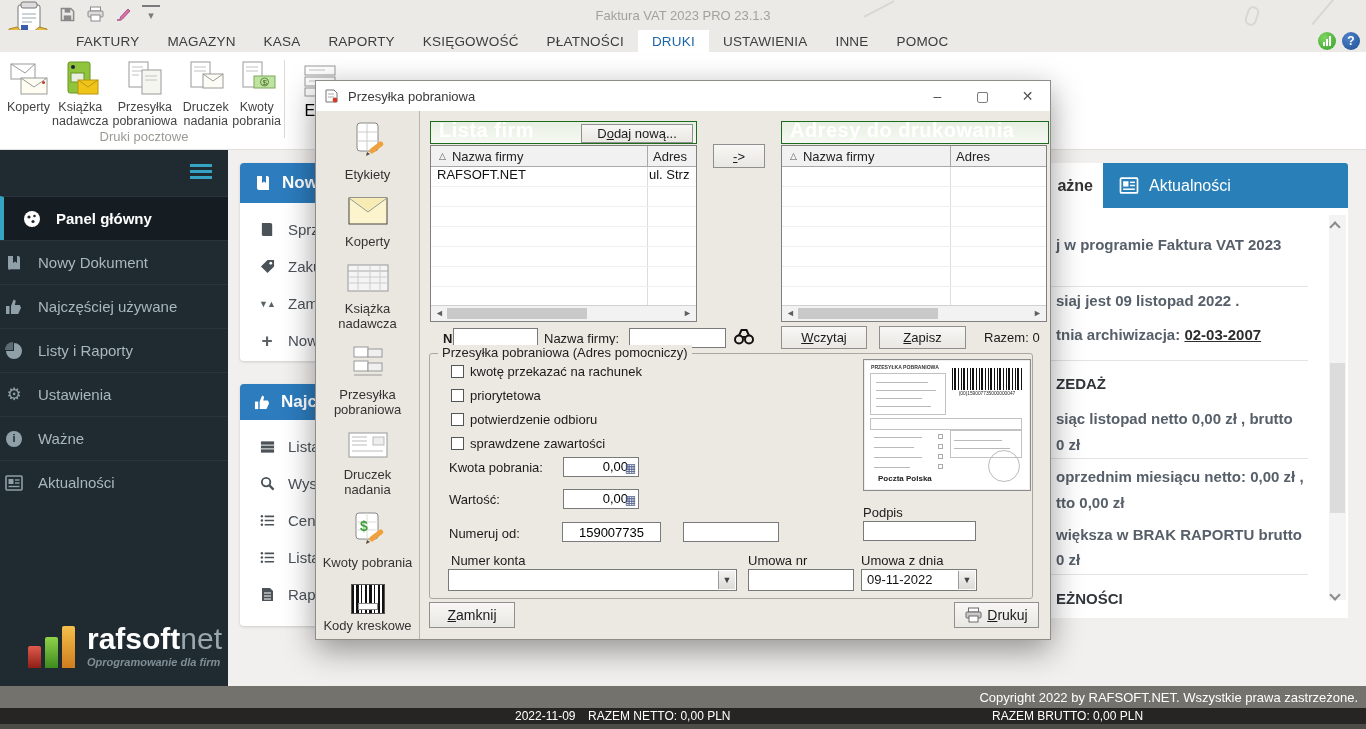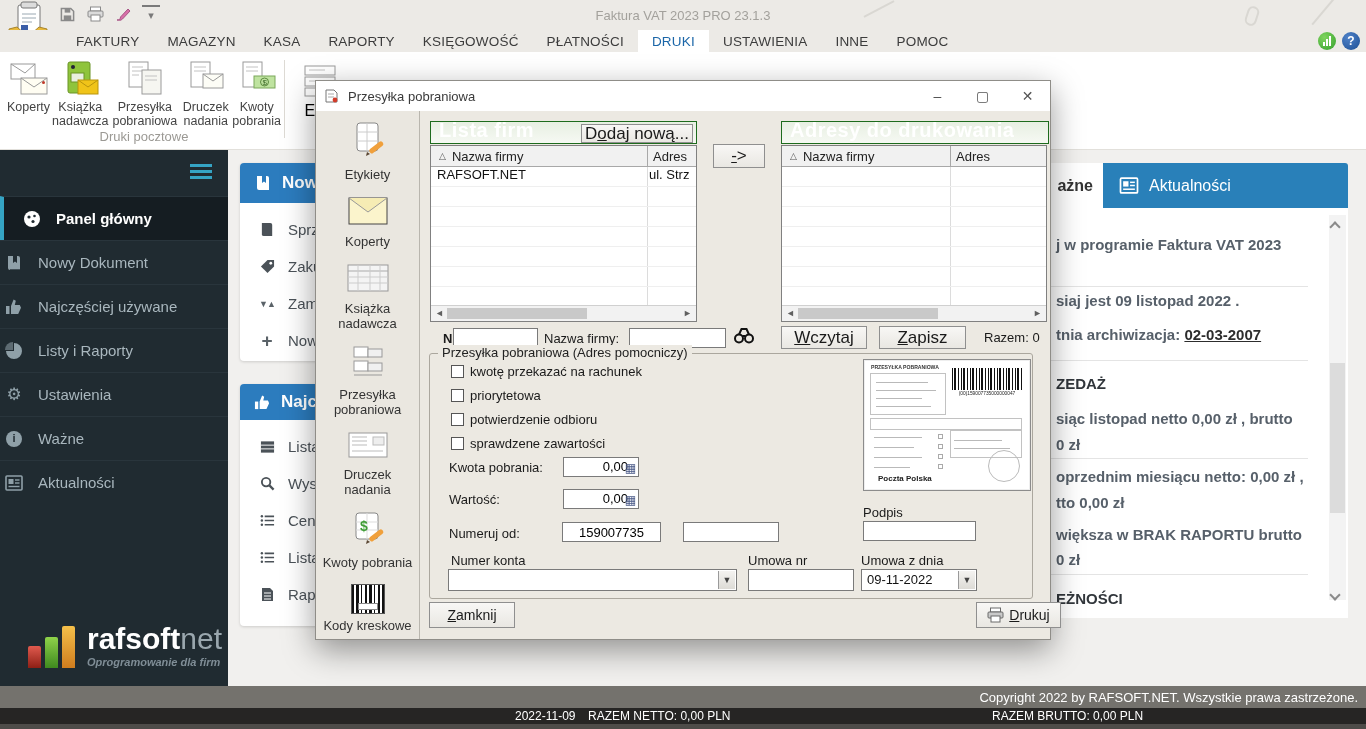--- a/index.html
+++ b/index.html
@@ -86,21 +86,21 @@
   .dlg-title { position:absolute; left:0; top:0; right:0; height:30px; background:#ffffff; display:flex; align-items:center; }
   .dlg-title .t { font-size:13px; color:#3a3a3a; margin-left:8px; }
   .dlg-ctrls { position:absolute; right:0; top:0; height:30px; display:flex; }
   .dlg-ctrl { width:45px; height:30px; display:flex; align-items:center; justify-content:center; color:#555; font-size:14px; }
   .dlg-nav { position:absolute; left:0; top:30px; width:104px; bottom:0; background:#eae7e0; border-right:1px solid #b9b6ae; }
   .dlg-nav-item { display:flex; flex-direction:column; align-items:center; margin-top:14px; cursor:pointer; }
   .dlg-nav-item .nlabel { font-size:13px; color:#333; text-align:center; line-height:15px; margin-top:4px; width:92px; }
 
   .green-band { position:absolute; height:23px; border:1px solid #1d6b1d; background:linear-gradient(#e7efe2,#f6f9f3); }
   .green-band .gb-title { position:absolute; left:8px; top:-3px; color:#fff; font-size:20px; font-weight:bold; letter-spacing:.5px; }
-  .btn { background:linear-gradient(#f8f7f5,#e9e7e2); border:1px solid #8f8f8f; font-size:17px; color:#1a1a1a; display:flex; align-items:center; justify-content:center; cursor:pointer; }
+  .btn { background:linear-gradient(#f8f7f5,#e9e7e2); border:1px solid #8f8f8f; font-size:13px; color:#1a1a1a; display:flex; align-items:center; justify-content:center; cursor:pointer; }
   .tbl { position:absolute; background:#fff; border:1px solid #808080; }
   .tbl-head { position:absolute; left:0; right:0; top:0; height:21px; background:#f1f1f1; border-bottom:1px solid #a8a8a8; display:flex; align-items:center; font-size:13px; color:#222; }
   .tbl-sort { margin:0 6px 0 8px; font-size:9px; color:#555; }
   .tbl-colsep { position:absolute; top:0; bottom:16px; width:1px; background:#dcdcdc; }
   .tbl-colsep.h { bottom:auto; height:21px; background:#a8a8a8; }
   .tbl-row { position:absolute; left:0; right:0; height:20px; border-bottom:1px solid #efefef; font-size:13px; color:#111; display:flex; }
   .hscroll { position:absolute; left:0; right:0; bottom:0; height:16px; background:#f2f2f2; border-top:1px solid #d0d0d0; }
   .hscroll .arrL, .hscroll .arrR { position:absolute; top:2px; font-size:9px; color:#606060; }
   .hscroll .thumb { position:absolute; top:2px; height:11px; background:#c9c9c9; }
   .lbl { font-size:13px; color:#1a1a1a; }
@@ -739,21 +739,21 @@
   <span class="lbl" style="position:absolute; left:432px; top:472px;">Umowa nr</span>
   <input class="inp" style="position: absolute; left: 432px; top: 488px; width: 106px; height: 22px;">
 
   <span class="lbl" style="position:absolute; left:545px; top:472px;">Umowa z dnia</span>
   <div class="combo" style="left:545px; top:488px; width:116px;">
     <span class="cval">09-11-2022</span>
     <span class="cbtn">▼</span>
   </div>
 
   <div class="btn" style="position:absolute; left:113px; top:521px; width:86px; height:26px; font-size:14px;"><u>Z</u>amknij</div>
-  <div class="btn" style="position:absolute; left:660px; top:521px; width:85px; height:26px; font-size:14px; gap:5px;">
+  <div class="btn" style="position:absolute; left:638px; top:521px; width:85px; height:26px; font-size:14px; gap:5px;">
     <span style="display:flex">
       <svg width="17" height="16" viewBox="0 0 17 16">
           <rect x="3.5" y="1" width="10" height="4" fill="#fff" stroke="#6a6a6a"></rect>
           <rect x="1" y="5" width="15" height="6" rx="1" fill="#c9c9c9" stroke="#6a6a6a"></rect>
           <rect x="4" y="9" width="9" height="6" fill="#fff" stroke="#6a6a6a"></rect>
         </svg>
     </span>
     <span><u>D</u>rukuj</span>
   </div>
 </div>

